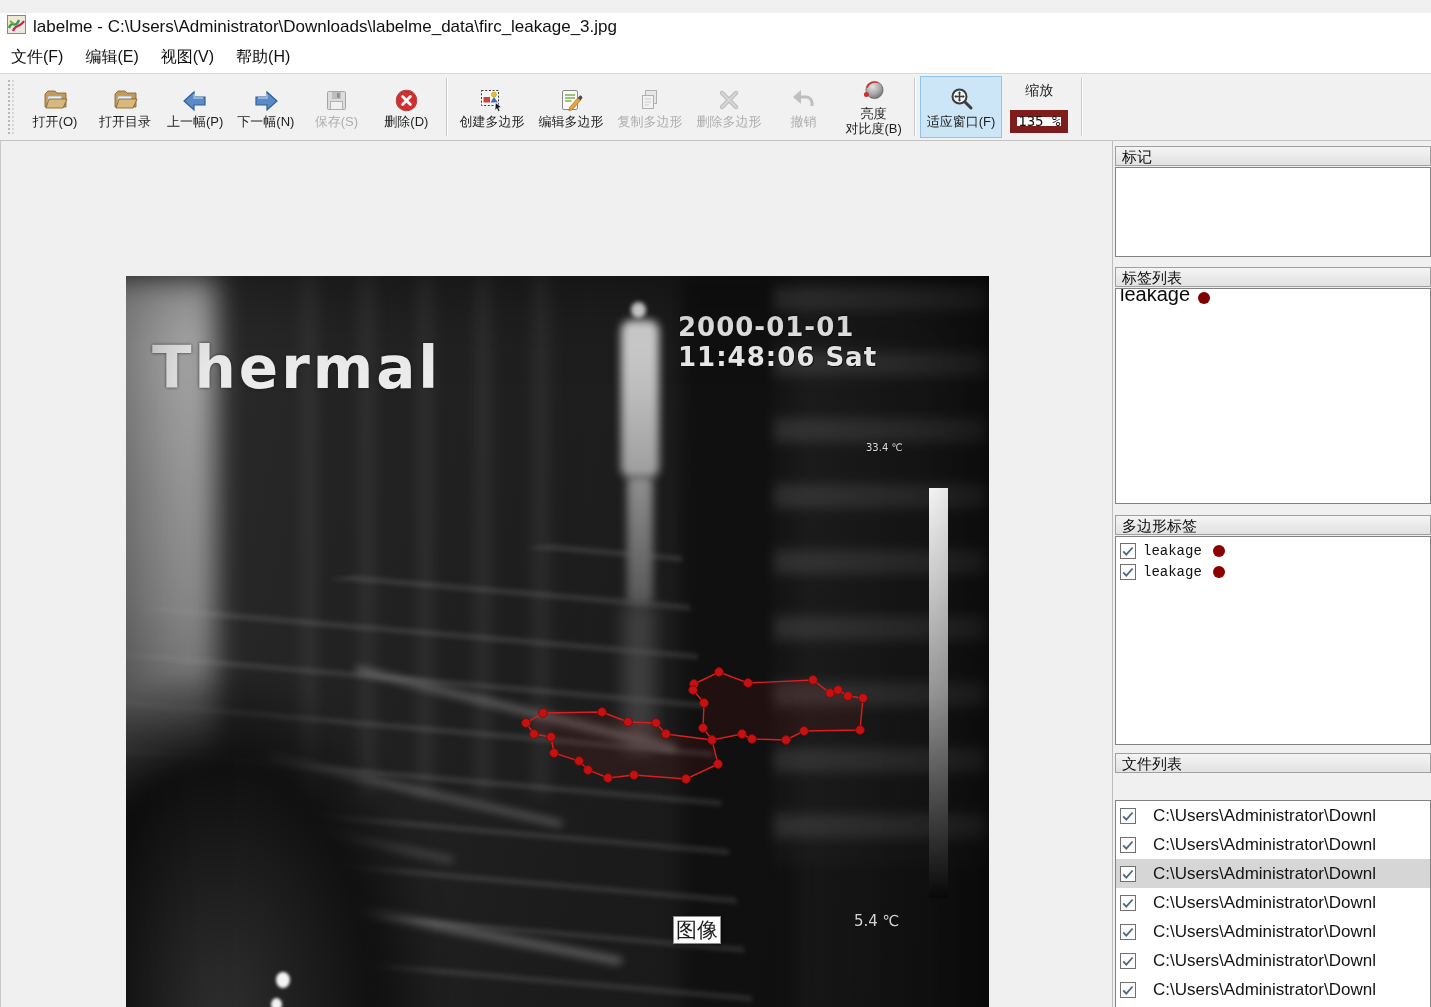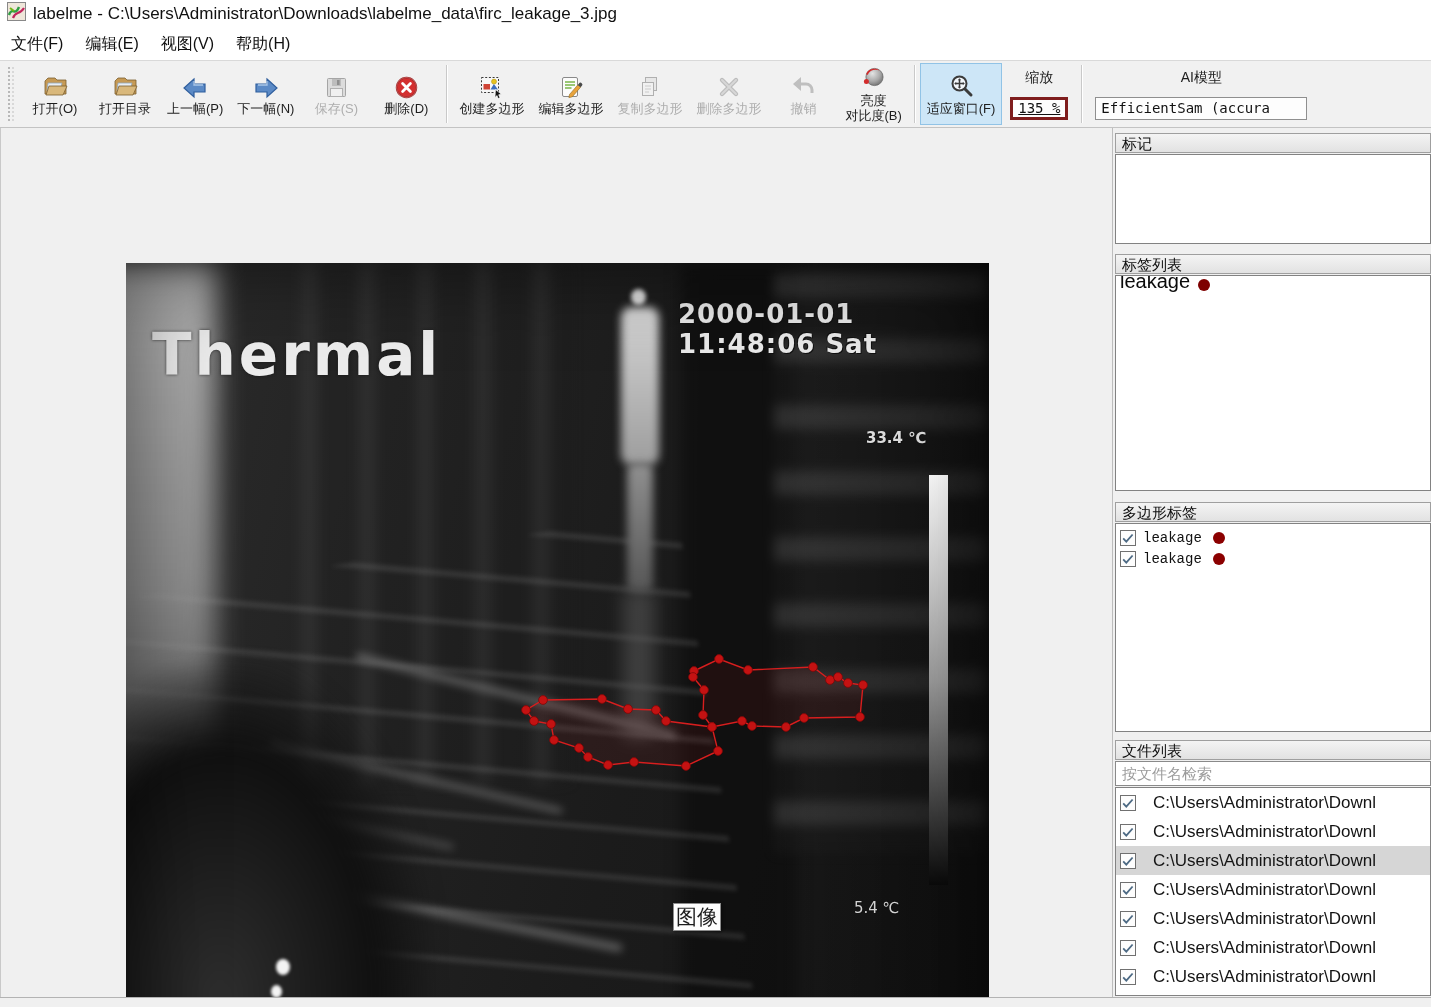--- a/index.html
+++ b/index.html
@@ -1,18 +1,18 @@
 <!DOCTYPE html>
 <html><head>
 <meta charset="utf-8">
 <style>
   * { box-sizing: border-box; margin: 0; padding: 0; }
   html,body { width:1431px; height:1007px; overflow:hidden; background:#f0f0f0;
               font-family:"Liberation Sans", sans-serif; }
-  #page { position:absolute; left:0; top:0; width:1431px; height:804px; background:#f0abfc; }
+  #page { position:absolute; left:0; top:13px; width:1431px; height:804px; background:#f0abfc; }
 
   
   .titlebar { position:absolute; left:0; top:0; width:1431px; height:28px; background:#ffffff;
               display:flex; align-items:center; gap:7px; padding-left:7px;
               font-size:17px; color:#101010; }
   
   .menubar { position:absolute; left:0; top:28px; width:1431px; height:33px; background:#ffffff;
              border-bottom:1px solid #d9d9d9; display:flex; align-items:center; font-size:16px; color:#101010; }
   .menu-item { padding:4px 11px; cursor:default; }
 
@@ -22,23 +22,23 @@
   .tb-handle { width:6px; height:54px; border-left:2px dotted #b8b8b8; border-right:2px dotted #d8d8d8; margin:0 6px 0 2px; }
   .tb-btn { display:flex; flex-direction:column; align-items:center; justify-content:center;
             min-width:70px; height:62px; padding:2px 6px; font-size:13px; color:#1d1d1d;
             white-space:pre-line; text-align:center; line-height:1.15; border:1px solid transparent; }
   .tb-btn .ticon { height:28px; display:flex; align-items:flex-end; justify-content:center; margin-bottom:2px; }
   .tb-btn.disabled { color:#aeaeae; }
   .tb-btn.active { background:#cde6f7; border:1px solid #91c3e6; }
   .tb-sep { width:1px; height:58px; background:#c9c9c9; margin:0 5px; box-shadow:1px 0 0 #ffffff; }
   .tb-col { display:flex; flex-direction:column; align-items:center; justify-content:center; gap:10px;
             font-size:14px; color:#1d1d1d; padding:0 8px; }
-  .zoom-box { width:58px; height:23px; background:#fdfdfd; border:3px solid #7f1d1d;
+  .zoom-box { width:58px; height:23px; background:#fdfdfd; border:7px solid #7f1d1d;
               font-family:"DejaVu Sans Mono", monospace; font-size:14px; color:#111;
-              display:flex; align-items:center; justify-content:center;text-decoration:underline; }
+              display:flex; align-items:center; justify-content:center; }
   .ai-box { width:212px; height:23px; background:#fdfdfd; border:1px solid #8f8f8f;
             font-family:"DejaVu Sans Mono", monospace; font-size:14px; color:#111;
             display:flex; align-items:center; padding-left:5px; white-space:nowrap; overflow:hidden; }
 
   
   .main { position:absolute; left:0; top:128px; width:1113px; height:869px; background:#f0f0f0;
           border-left:1px solid #c9c9c9; }
   .panel-split { position:absolute; left:1112px; top:128px; width:1px; height:869px; background:#bdbdbd; }
 
   .thermal { position:absolute; left:125px; top:135px; width:863px; height:860px; overflow:hidden;
@@ -76,21 +76,21 @@
   .gradbar { left:803px; top:212px; width:19px; height:410px;
              background:linear-gradient(180deg,#ffffff 0%,#d2d2d2 24%,#9c9c9c 50%,#4f4f4f 76%,#0a0a0a 100%); }
   .l-shade-r { left:640px; top:0; width:223px; height:860px;
                background:linear-gradient(90deg, rgba(0,0,0,0), rgba(0,0,0,.4)); }
   .vignette { left:0; top:0; width:863px; height:860px; box-shadow:inset 0 0 90px rgba(0,0,0,.55); }
 
   .t-brand-big  { left:26px; top:58px; font-family:"DejaVu Sans", sans-serif; font-size:58px; color:#ececec;
                   letter-spacing:3px; text-shadow:0 0 3px rgba(20,20,20,.8);font-weight:bold; }
   .t-stamp      { left:552px; top:36px; font-family:"DejaVu Sans", sans-serif; font-weight:bold; font-size:26px;
                   color:#e9e9e9; letter-spacing:1px; text-shadow:1px 1px 0 #111, -1px -1px 0 #111; }
-  .t-temp-max   { left:740px; top:166px; font-family:"DejaVu Sans", sans-serif; font-weight:bold; font-size:15px;
+  .t-temp-max   { left:740px; top:166px; font-family:"DejaVu Sans", sans-serif; font-weight:normal; font-size:10px;
                   color:#dcdcdc; text-shadow:1px 1px 0 #111; }
   .t-temp-min   { left:728px; top:636px; font-family:"DejaVu Sans", sans-serif; font-weight:normal; font-size:15px;
                   color:#d3d3d3; text-shadow:1px 1px 0 #111; }
   .anno-svg { position:absolute; left:0; top:0; width:863px; height:860px; }
   .img-tooltip { position:absolute; left:547px; top:640px; min-width:48px; height:28px; background:#fdfdfd;
                  border:1px solid #8c8c8c; box-shadow:1px 1px 3px rgba(0,0,0,.45);
                  display:flex; align-items:center; justify-content:center; font-size:21px; color:#1c1c1c; }
 
   
   .rpanel { position:absolute; left:1113px; top:128px; width:318px; height:869px; background:#f0f0f0; }
@@ -226,24 +226,20 @@
               <path d="M17 16l6 6" stroke="#3b3b3b" stroke-width="3" stroke-linecap="round"></path>
               <path d="M11.5 6.2v8.6M7.2 10.5h8.6" stroke="#3b3b3b" stroke-width="1.5"></path>
               <path d="M11.5 5.2l-1.6 2h3.2zM11.5 15.8l-1.6-2h3.2zM6.2 10.5l2-1.6v3.2zM16.8 10.5l-2-1.6v3.2z" fill="#3b3b3b"></path>
             </svg></span><span>适应窗口(F)</span></div>
       </div>
     <div class="tb-col">
       <span>缩放</span>
       <div class="zoom-box">135 %</div>
     </div>
     <div class="tb-sep"></div>
-    <div class="tb-col">
-      <span>AI模型</span>
-      <div class="ai-box">EfficientSam (accura</div>
-    </div>
   </div>
 
   <div class="main">
     <div class="thermal">
       <div class="layer l-wall"></div>
       <div class="layer l-corridor"></div>
       <div class="layer l-column"></div>
       <div class="layer l-struct"></div>
       <div class="layer l-road"></div>
       <div class="layer streak s1"></div>
@@ -339,21 +335,20 @@
               <rect x="0.5" y="0.5" width="15" height="15" fill="#fdfdfd" stroke="#707070"></rect>
               <path d="M3.2 8.4l3.1 3.3 6.3-7.2" fill="none" stroke="#4d6a84" stroke-width="1.8"></path>
             </svg>
           </span>
           <span>leakage</span>
           <span class="pl-dot" style="background: rgb(139, 0, 0);"></span>
         </div>
       </div>
 
     <div class="sec-header h-files">文件列表</div>
-    <input class="files-search" placeholder="按文件名检索" style="">
     <div class="sec-box b-files" id="file-list">
         <div class="file-row">
           <span class="cbx">
             <svg width="16" height="16" viewBox="0 0 16 16">
               <rect x="0.5" y="0.5" width="15" height="15" fill="#fdfdfd" stroke="#707070"></rect>
               <path d="M3.2 8.4l3.1 3.3 6.3-7.2" fill="none" stroke="#4d6a84" stroke-width="1.8"></path>
             </svg>
           </span>
           <span>C:\Users\Administrator\Downl</span>
         </div>

